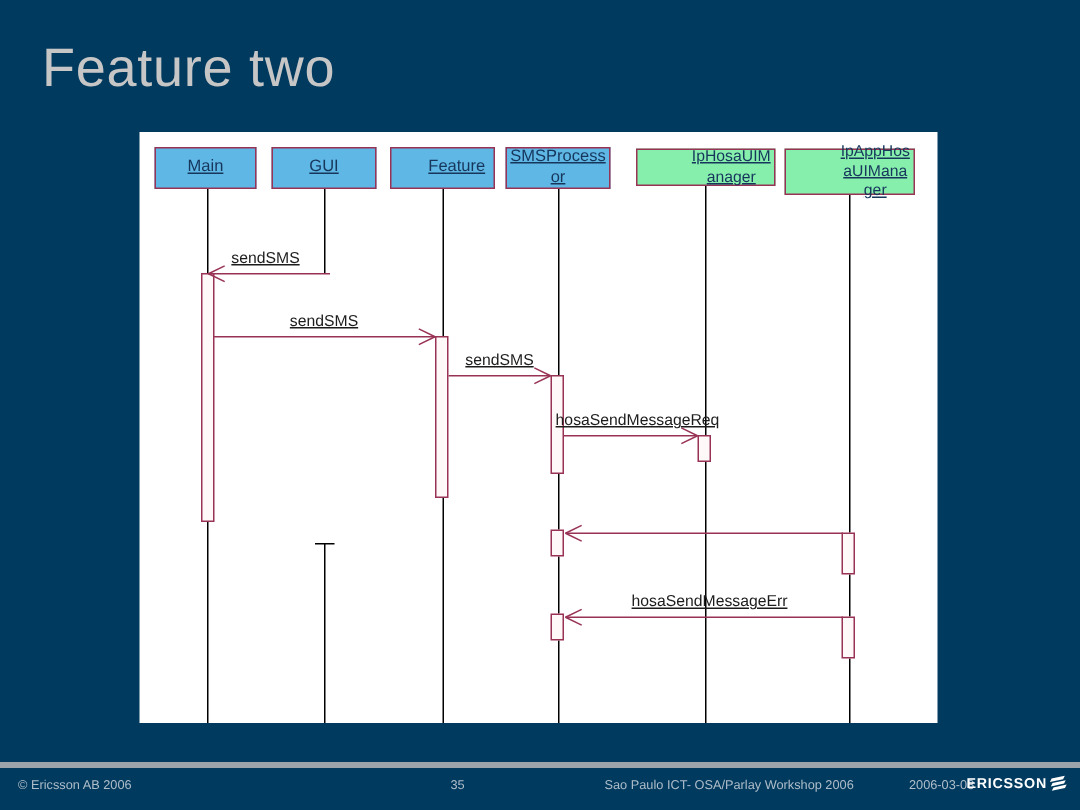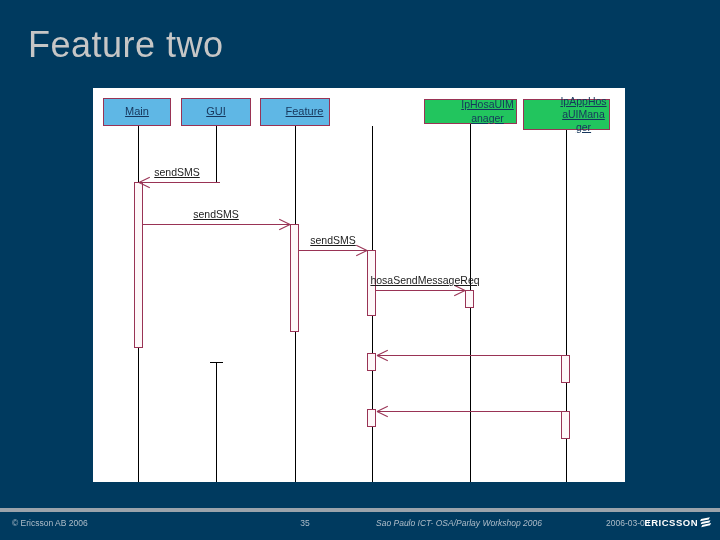--- a/index.html
+++ b/index.html
@@ -8,21 +8,21 @@
 
   .slide-title{position:absolute;left:28px;top:24px;font-size:36px;color:#C6C6C6;letter-spacing:0.5px;}
 
   .panel{position:absolute;left:93px;top:88px;width:532px;height:394px;background:#FFFFFF;}
 
   
   .pbox{position:absolute;border:1px solid #993355;display:flex;align-items:center;justify-content:center;
         text-align:center;color:#16365C;font-size:11px;text-decoration:underline;line-height:1.25;
         word-break:break-all;padding:0 2px;box-sizing:border-box;}
   .pbox.app{background:#5FB7E5;}
-  .pbox.iface{background:#22c55e;font-size:10.5px;padding-left:36px;}
+  .pbox.iface{background:#86efac;font-size:10.5px;padding-left:36px;}
   .pbox1{left:10px;top:10px;width:68px;height:28px;text-align:right;}
   .pbox2{left:88px;top:10px;width:70px;height:28px;}
   .pbox3{left:167px;top:10px;width:70px;height:28px;padding-left:21px;}
   .pbox4{left:244px;top:10px;width:70px;height:28px;}
   .pbox5{left:331px;top:11px;width:93px;height:25px;}
   .pbox6{left:430px;top:11px;width:87px;height:31px;}
 
   
   .lf{position:absolute;width:1px;background:#000;}
   .lf-main{left:45px;top:38px;height:356px;}
@@ -75,21 +75,21 @@
   .ml3{left:190px;top:146px;width:100px;}
   .ml4{left:272px;top:186px;width:120px;}
   .ml5{left:310px;top:251px;width:140px;}
   .ml6{left:310px;top:307px;width:140px;}
 
   
   .divider{position:absolute;left:0;top:508px;width:720px;height:4px;background:#9BA3AB;}
   .footer-text{position:absolute;top:518px;font-size:8.5px;color:#AEBDC9;}
   .f-copy{left:12px;}
   .f-page{left:288px;width:34px;text-align:center;}
-  .f-event{left:376px;font-style:italic;}
+  .f-event{left:403px;}
   .f-date{left:606px;}
   .brand{position:absolute;top:516px;right:8px;display:flex;align-items:center;gap:3px;}
   .brand-text{font-size:9.5px;font-weight:bold;color:#FFFFFF;letter-spacing:0.5px;}
   .logo-glyph{width:11px;height:12px;transform:rotate(-12deg);display:flex;flex-direction:column;justify-content:center;gap:1px;}
   .logo-glyph span{display:block;width:9px;height:2px;background:#FFFFFF;transform:skewX(-38deg);}
 </style>
 </head>
 <body>
 
 <div class="slide">
@@ -99,20 +99,23 @@
   <div class="panel">
 
     <div class="pbox app pbox1">
         <span>Main</span>
       </div>
     <div class="pbox app pbox2">
         <span>GUI</span>
       </div>
     <div class="pbox app pbox3">
         <span>Feature</span>
+      </div>
+    <div class="pbox app pbox4">
+        <span>SMSProcessor</span>
       </div>
     <div class="pbox iface pbox5">
         <span>IpHosaUIManager</span>
       </div>
     <div class="pbox iface pbox6">
         <span>IpAppHosaUIManager</span>
       </div>
 
     <div class="lf lf-main"></div>
     <div class="lf lf-gui-a"></div>
@@ -142,20 +145,21 @@
     <div class="ah ah-r ah-m4"></div>
     <div class="msg m5"></div>
     <div class="ah ah-l ah-m5"></div>
     <div class="msg m6"></div>
     <div class="ah ah-l ah-m6"></div>
 
     <div class="mlabel ml1">sendSMS</div>
     <div class="mlabel ml2">sendSMS</div>
     <div class="mlabel ml3">sendSMS</div>
     <div class="mlabel ml4">hosaSendMessageReq</div>
+    <div class="mlabel ml6">hosaSendMessageErr</div>
 
   </div>
 
   <div class="divider"></div>
   <div class="footer-text f-copy">© Ericsson AB 2006</div>
   <div class="footer-text f-page">35</div>
   <div class="footer-text f-event">Sao Paulo ICT- OSA/Parlay Workshop 2006</div>
   <div class="footer-text f-date">2006-03-08</div>
   <div class="brand">
     <span class="brand-text">ERICSSON</span>

